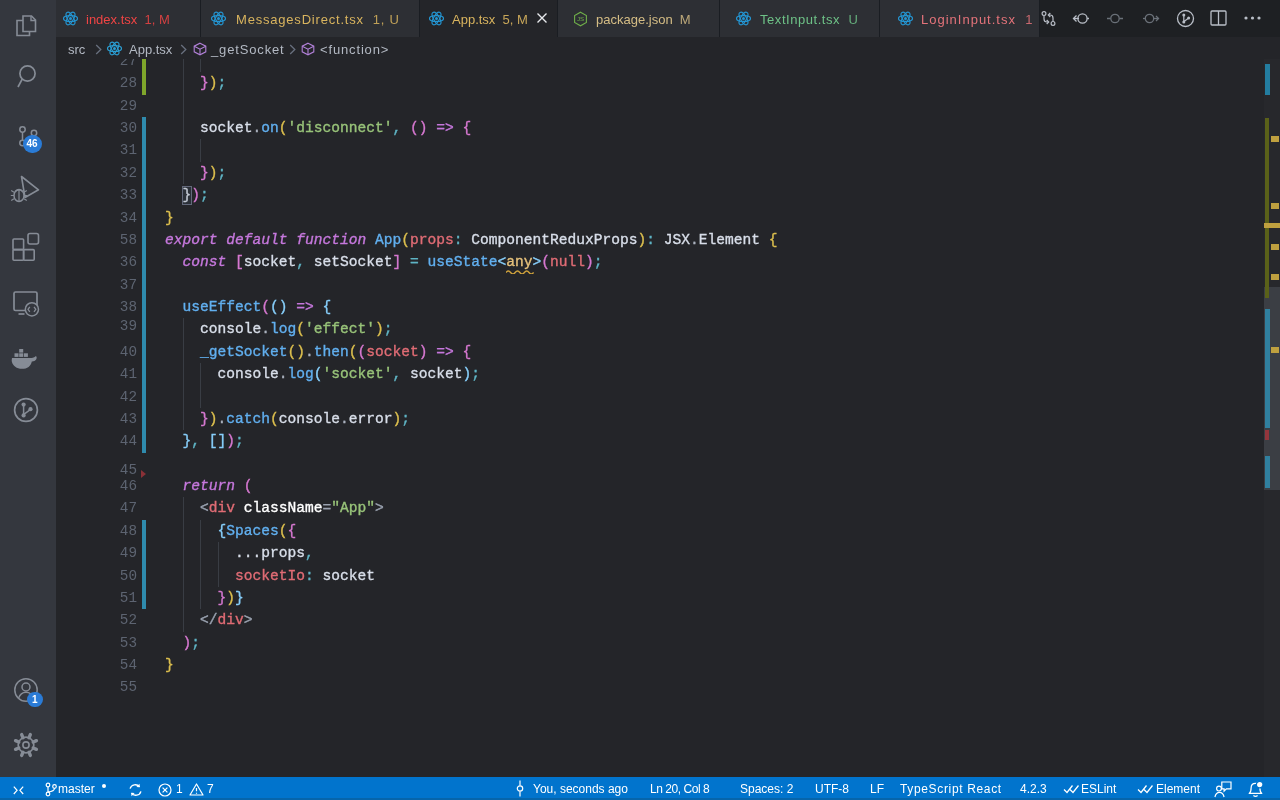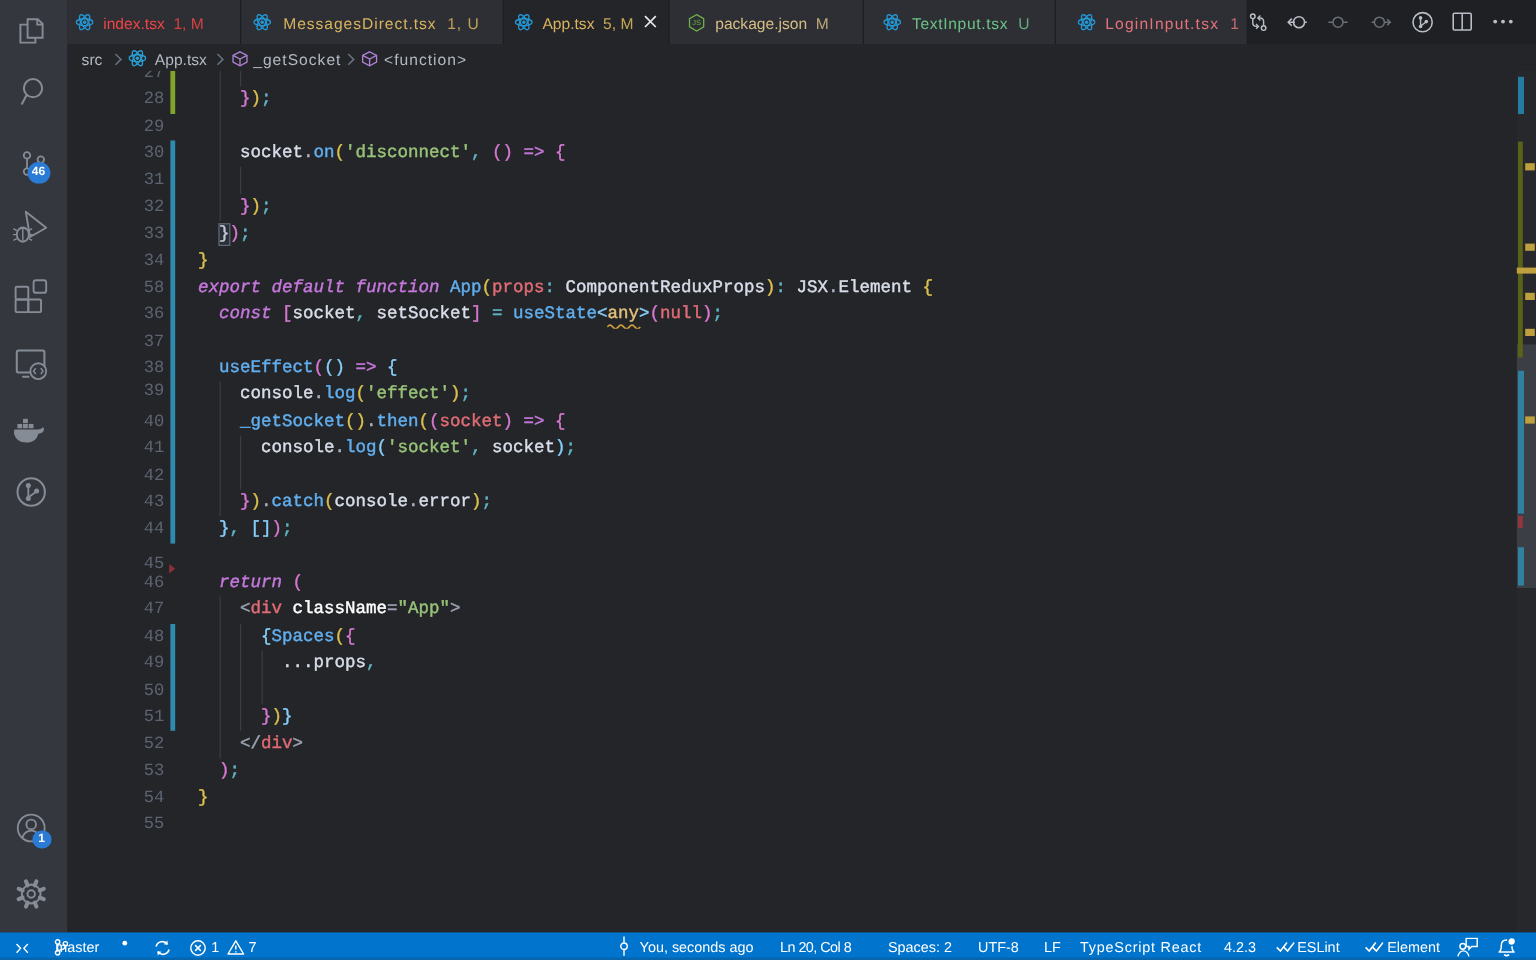--- a/index.html
+++ b/index.html
@@ -184,20 +184,21 @@
       <div class="ln" style="top:400px">45</div>
       <div class="ln" style="top:416.03px">46</div>
       <div class="cl" style="top:416.03px">  <span style="color:#c678dd;font-style:italic">return</span> <span style="color:#d678d0">(</span></div>
       <div class="ln" style="top:438.40px">47</div>
       <div class="cl" style="top:438.40px">    <span style="color:#9aa2b0">&lt;</span><span style="color:#e06c75">div</span> <span style="color:#ffffff">className</span><span style="color:#9aa2b0">=</span><span style="color:#98c379">"App"</span><span style="color:#9aa2b0">&gt;</span></div>
       <div class="ln" style="top:460.77px">48</div>
       <div class="cl" style="top:460.77px">      <span style="color:#87cefa">{</span><span style="color:#61afef">Spaces</span><span style="color:#dcbf4e">(</span><span style="color:#d678d0">{</span></div>
       <div class="ln" style="top:483.14px">49</div>
       <div class="cl" style="top:483.14px">        <span style="color:#d8dee9">...</span><span style="color:#d8dee9">props</span><span style="color:#5fb4c4">,</span></div>
       <div class="ln" style="top:505.51px">50</div>
+      <div class="cl" style="top:505.51px">        <span style="color:#e06c75">socketIo</span><span style="color:#5fb4c4">:</span> <span style="color:#d8dee9">socket</span></div>
       <div class="ln" style="top:527.88px">51</div>
       <div class="cl" style="top:527.88px">      <span style="color:#d678d0">}</span><span style="color:#dcbf4e">)</span><span style="color:#87cefa">}</span></div>
       <div class="ln" style="top:550.25px">52</div>
       <div class="cl" style="top:550.25px">    <span style="color:#9aa2b0">&lt;</span><span style="color:#9aa2b0">/</span><span style="color:#e06c75">div</span><span style="color:#9aa2b0">&gt;</span></div>
       <div class="ln" style="top:572.62px">53</div>
       <div class="cl" style="top:572.62px">  <span style="color:#d678d0">)</span><span style="color:#5fb4c4">;</span></div>
       <div class="ln" style="top:594.99px">54</div>
       <div class="cl" style="top:594.99px"><span style="color:#dcbf4e">}</span></div>
       <div class="ln" style="top:617.36px">55</div>
 <svg style="position:absolute;left:412.5px;top:210.20px" width="28" height="5" viewBox="0 0 28 5">
@@ -285,21 +286,21 @@
 <div id="status">
 <svg style="position:absolute;left:13px;top:9px;" width="11" height="9" viewBox="0 0 11 9" fill="none">
         <path d="M0.8 0.6 L4.1 4.3 L0.8 8 M10.2 0.6 L6.9 4.3 L10.2 8" stroke="#ffffff" stroke-width="1.2"></path>
       </svg>
       <svg style="position:absolute;left:45px;top:5px;" width="12" height="15" viewBox="0 0 12 15" fill="none">
         <circle cx="3" cy="3" r="1.8" stroke="#ffffff" stroke-width="1.2"></circle>
         <circle cx="3" cy="12" r="1.8" stroke="#ffffff" stroke-width="1.2"></circle>
         <circle cx="9.5" cy="4.5" r="1.8" stroke="#ffffff" stroke-width="1.2"></circle>
         <path d="M3 4.8 V10.2 M9.5 6.3 q0 3-6.5 3.9" stroke="#ffffff" stroke-width="1.2"></path>
       </svg>
-      <div style="position:absolute;left:46px;top:5px;font-size:12px;color:#ffffff;white-space:nowrap">master</div>
+      <div style="position:absolute;left:58px;top:5px;font-size:12px;color:#ffffff;white-space:nowrap">master</div>
       <div style="position:absolute;left:102px;top:7px;width:4px;height:4px;border-radius:50%;background:#fff"></div>
       <svg style="position:absolute;left:128px;top:6px;" width="15" height="14" viewBox="0 0 15 14" fill="none">
         <path d="M2.1 5.7 a5.3 5.3 0 0 1 9.4 -1.8 M12.9 8.3 a5.3 5.3 0 0 1 -9.4 1.8" stroke="#ffffff" stroke-width="1.35"></path>
         <path d="M11.5 0.7 l0.3 3.6 l-3.4 -0.4 z" fill="#ffffff"></path>
         <path d="M3.5 13.3 l-0.3 -3.6 l3.4 0.4 z" fill="#ffffff"></path>
       </svg>
       <svg style="position:absolute;left:158px;top:6px;" width="14" height="14" viewBox="0 0 14 14" fill="none">
         <circle cx="7" cy="7" r="6" stroke="#ffffff" stroke-width="1.2"></circle>
         <path d="M4.6 4.6 L9.4 9.4 M9.4 4.6 L4.6 9.4" stroke="#ffffff" stroke-width="1.2"></path>
       </svg>

